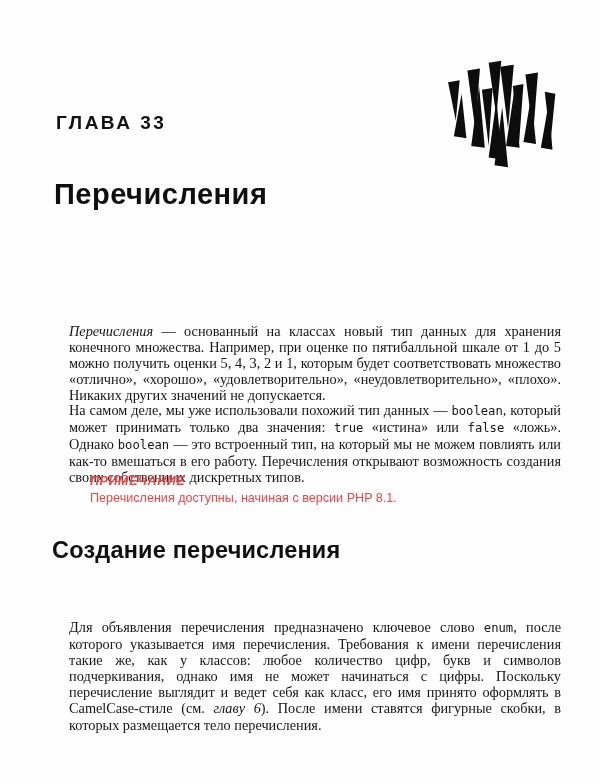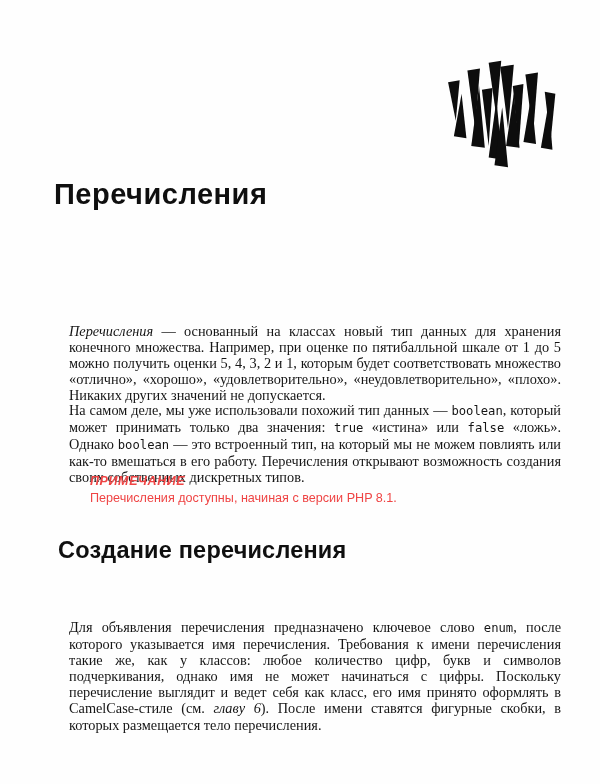--- a/index.html
+++ b/index.html
@@ -57,21 +57,21 @@
   }
   .note-label {
     font-weight:bold; font-style:italic;
     font-size:12.5px; letter-spacing:0.6px;
     margin-bottom:3px;
   }
   .note-text {
     font-size:12.6px; line-height:15px;
   }
   .section-heading {
-    position:absolute; left:58px; top:537px; margin:0;
+    position:absolute; left:52px; top:537px; margin:0;
     font-family:"Liberation Sans", sans-serif;
     font-weight:bold; font-size:23.5px; letter-spacing:0.2px;
     color:#0f0f0f;
     text-align:right;
   }
 </style>
 </head>
 <body>
 
 <div class="page">
@@ -87,20 +87,21 @@
     <polygon points="75,30 86,28 81,95"></polygon>
     <polygon points="22,38 14,82 27,84"></polygon>
     <polygon points="40,30 32,92 46,94"></polygon>
     <polygon points="58,44 50,104 64,106"></polygon>
     <polygon points="76,38 68,92 82,94"></polygon>
     <polygon points="94,40 86,88 99,90"></polygon>
     <polygon points="112,48 104,94 116,96"></polygon>
     <polygon points="64,52 56,112 70,114"></polygon>
   </svg>
 
+  <div class="chapter-label">ГЛАВА 33</div>
 
   <h1 class="chapter-title">Перечисления</h1>
 
 
   <p class="para p1"><span class="lead-italic">Перечисления</span><span> — основанный на классах новый тип данных для хранения конечного множества. Например, при оценке по пятибалльной шкале от 1 до 5 можно получить оценки 5, 4, 3, 2 и 1, которым будет соответствовать множество «отлично», «хорошо», «удовлетворительно», «неудовлетворительно», «плохо». Никаких других значений не допускается.</span></p>
 
   <p class="para p2"><span>На самом деле, мы уже использовали похожий тип данных — </span><span class="code">boolean</span><span>, который может принимать только два значения: </span><span class="code">true</span><span> «истина» или </span><span class="code">false</span><span> «ложь». Однако </span><span class="code">boolean</span><span> — это встроенный тип, на который мы не можем повлиять или как-то вмешаться в его работу. Перечисления открывают возможность создания своих собственных дискретных типов.</span></p>
 
   <div class="note-block">
     <div class="note-label">ПРИМЕЧАНИЕ</div>

